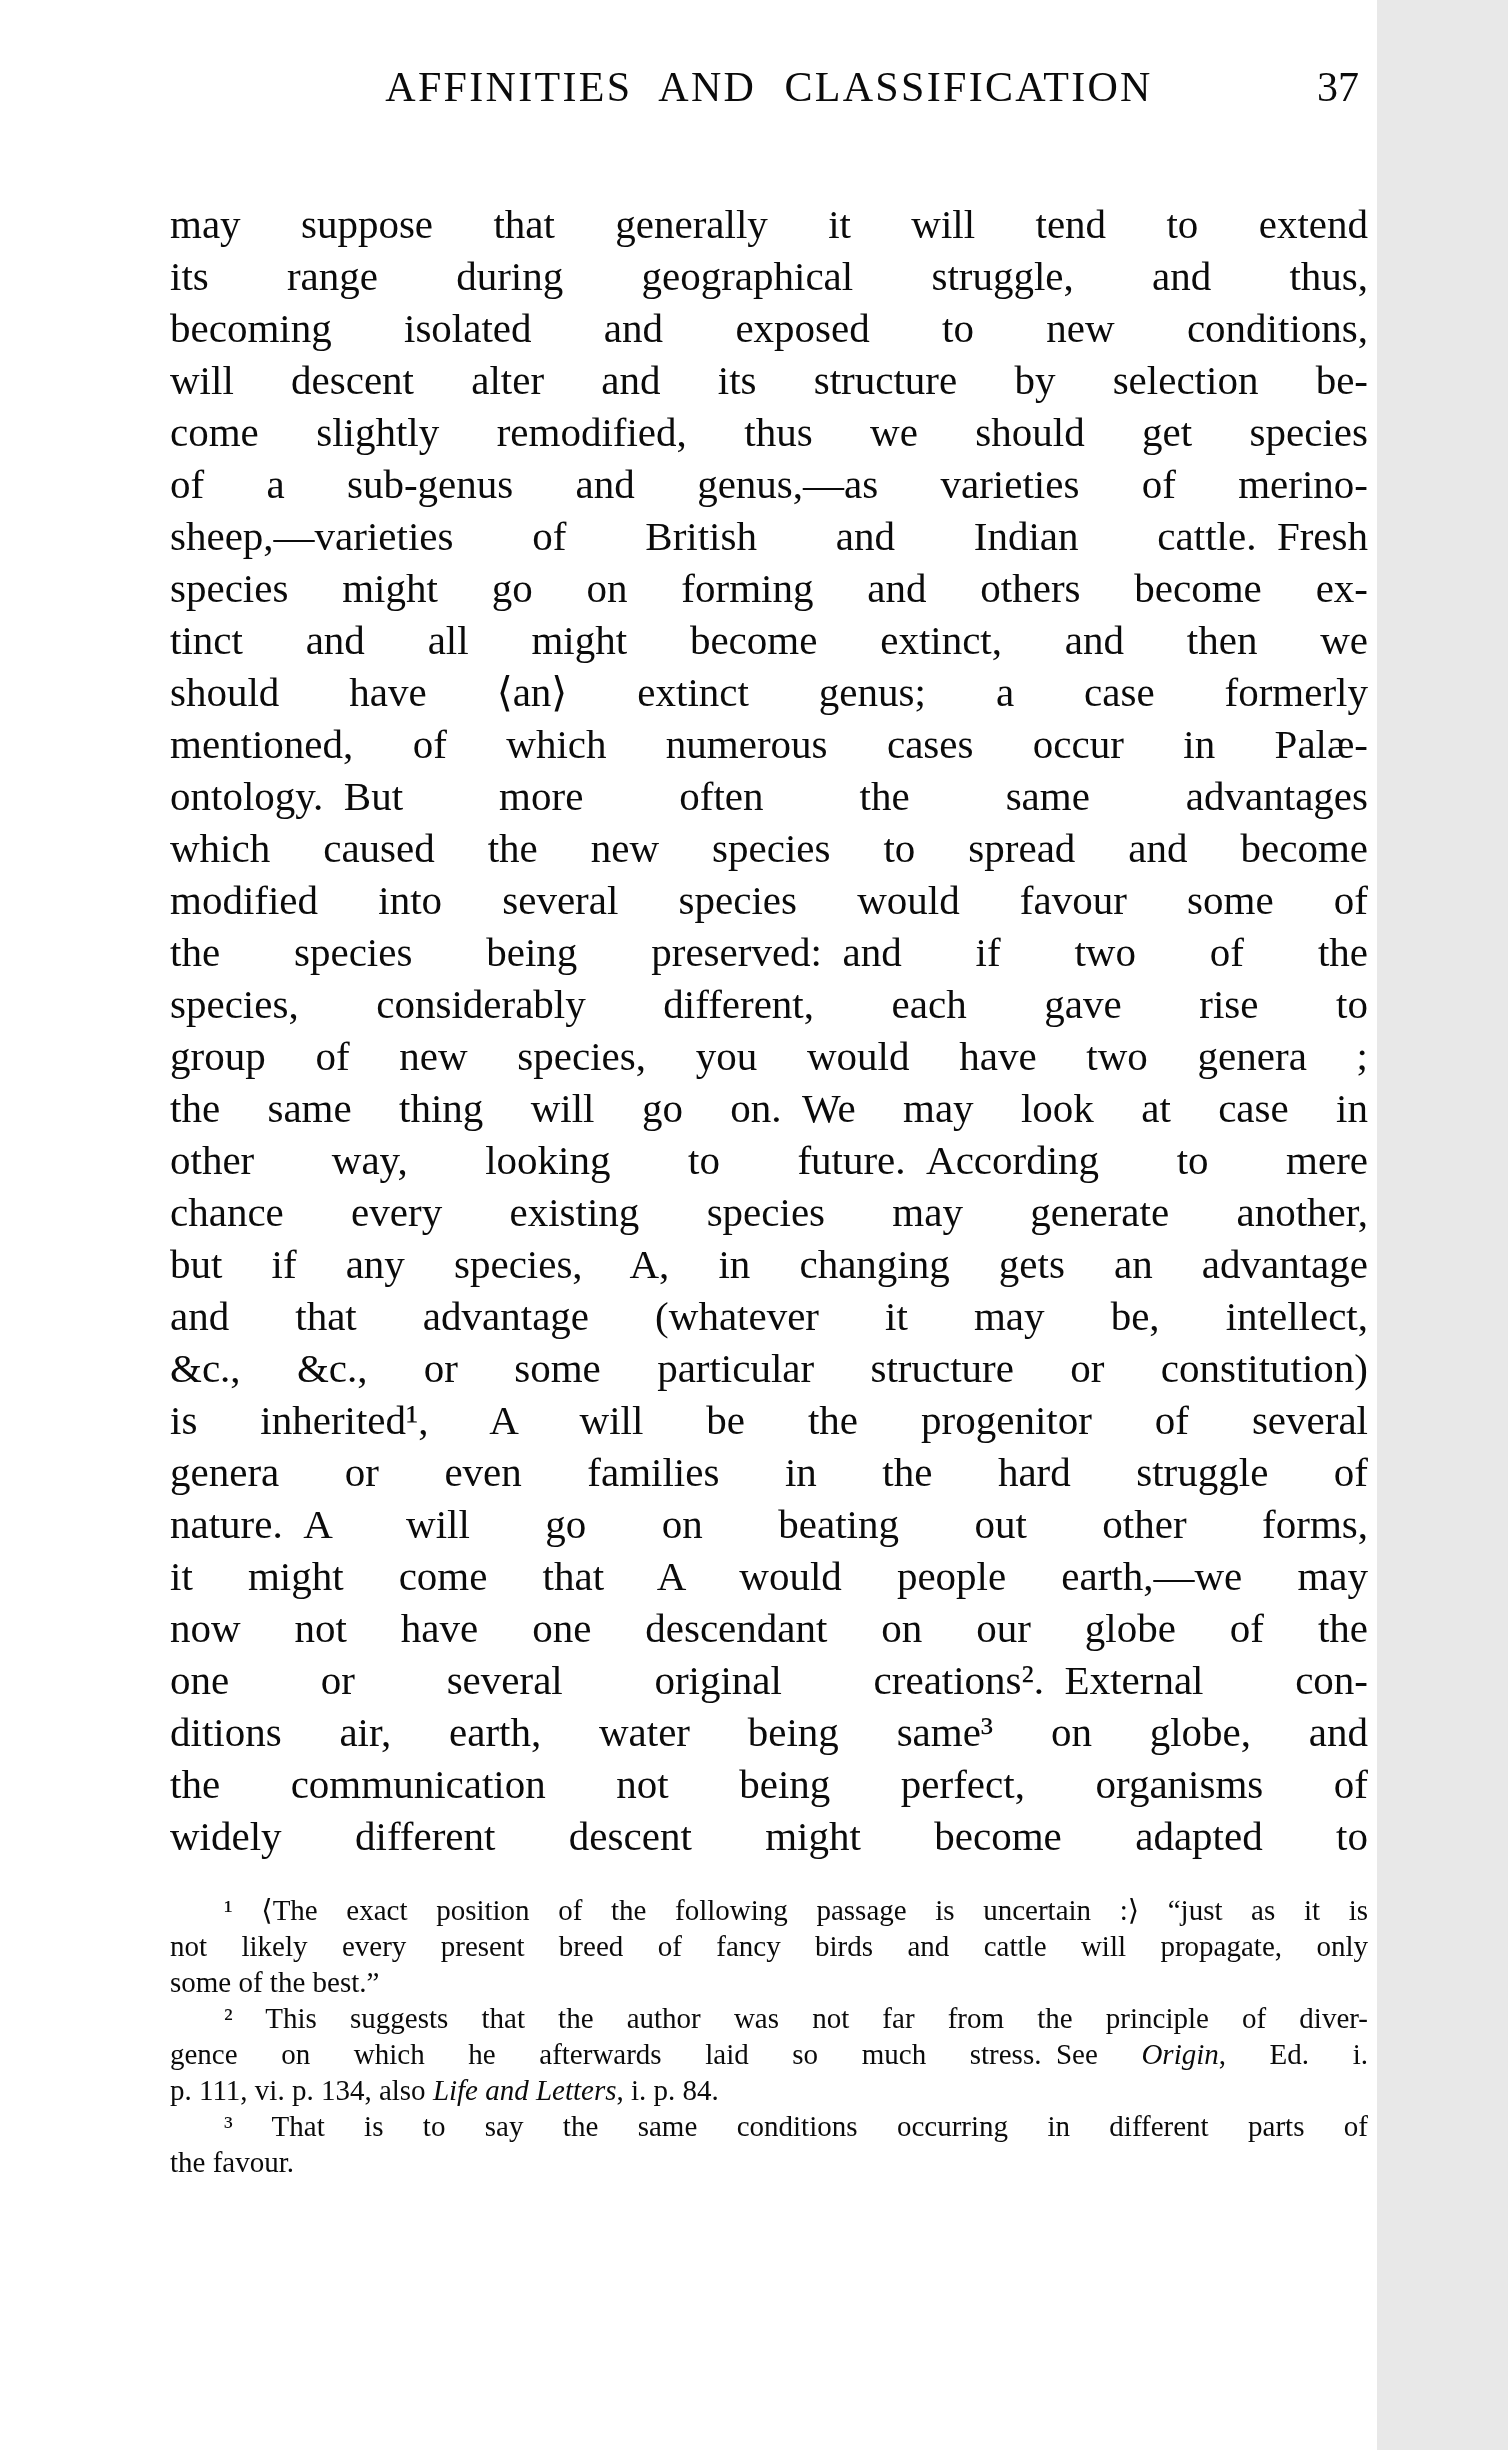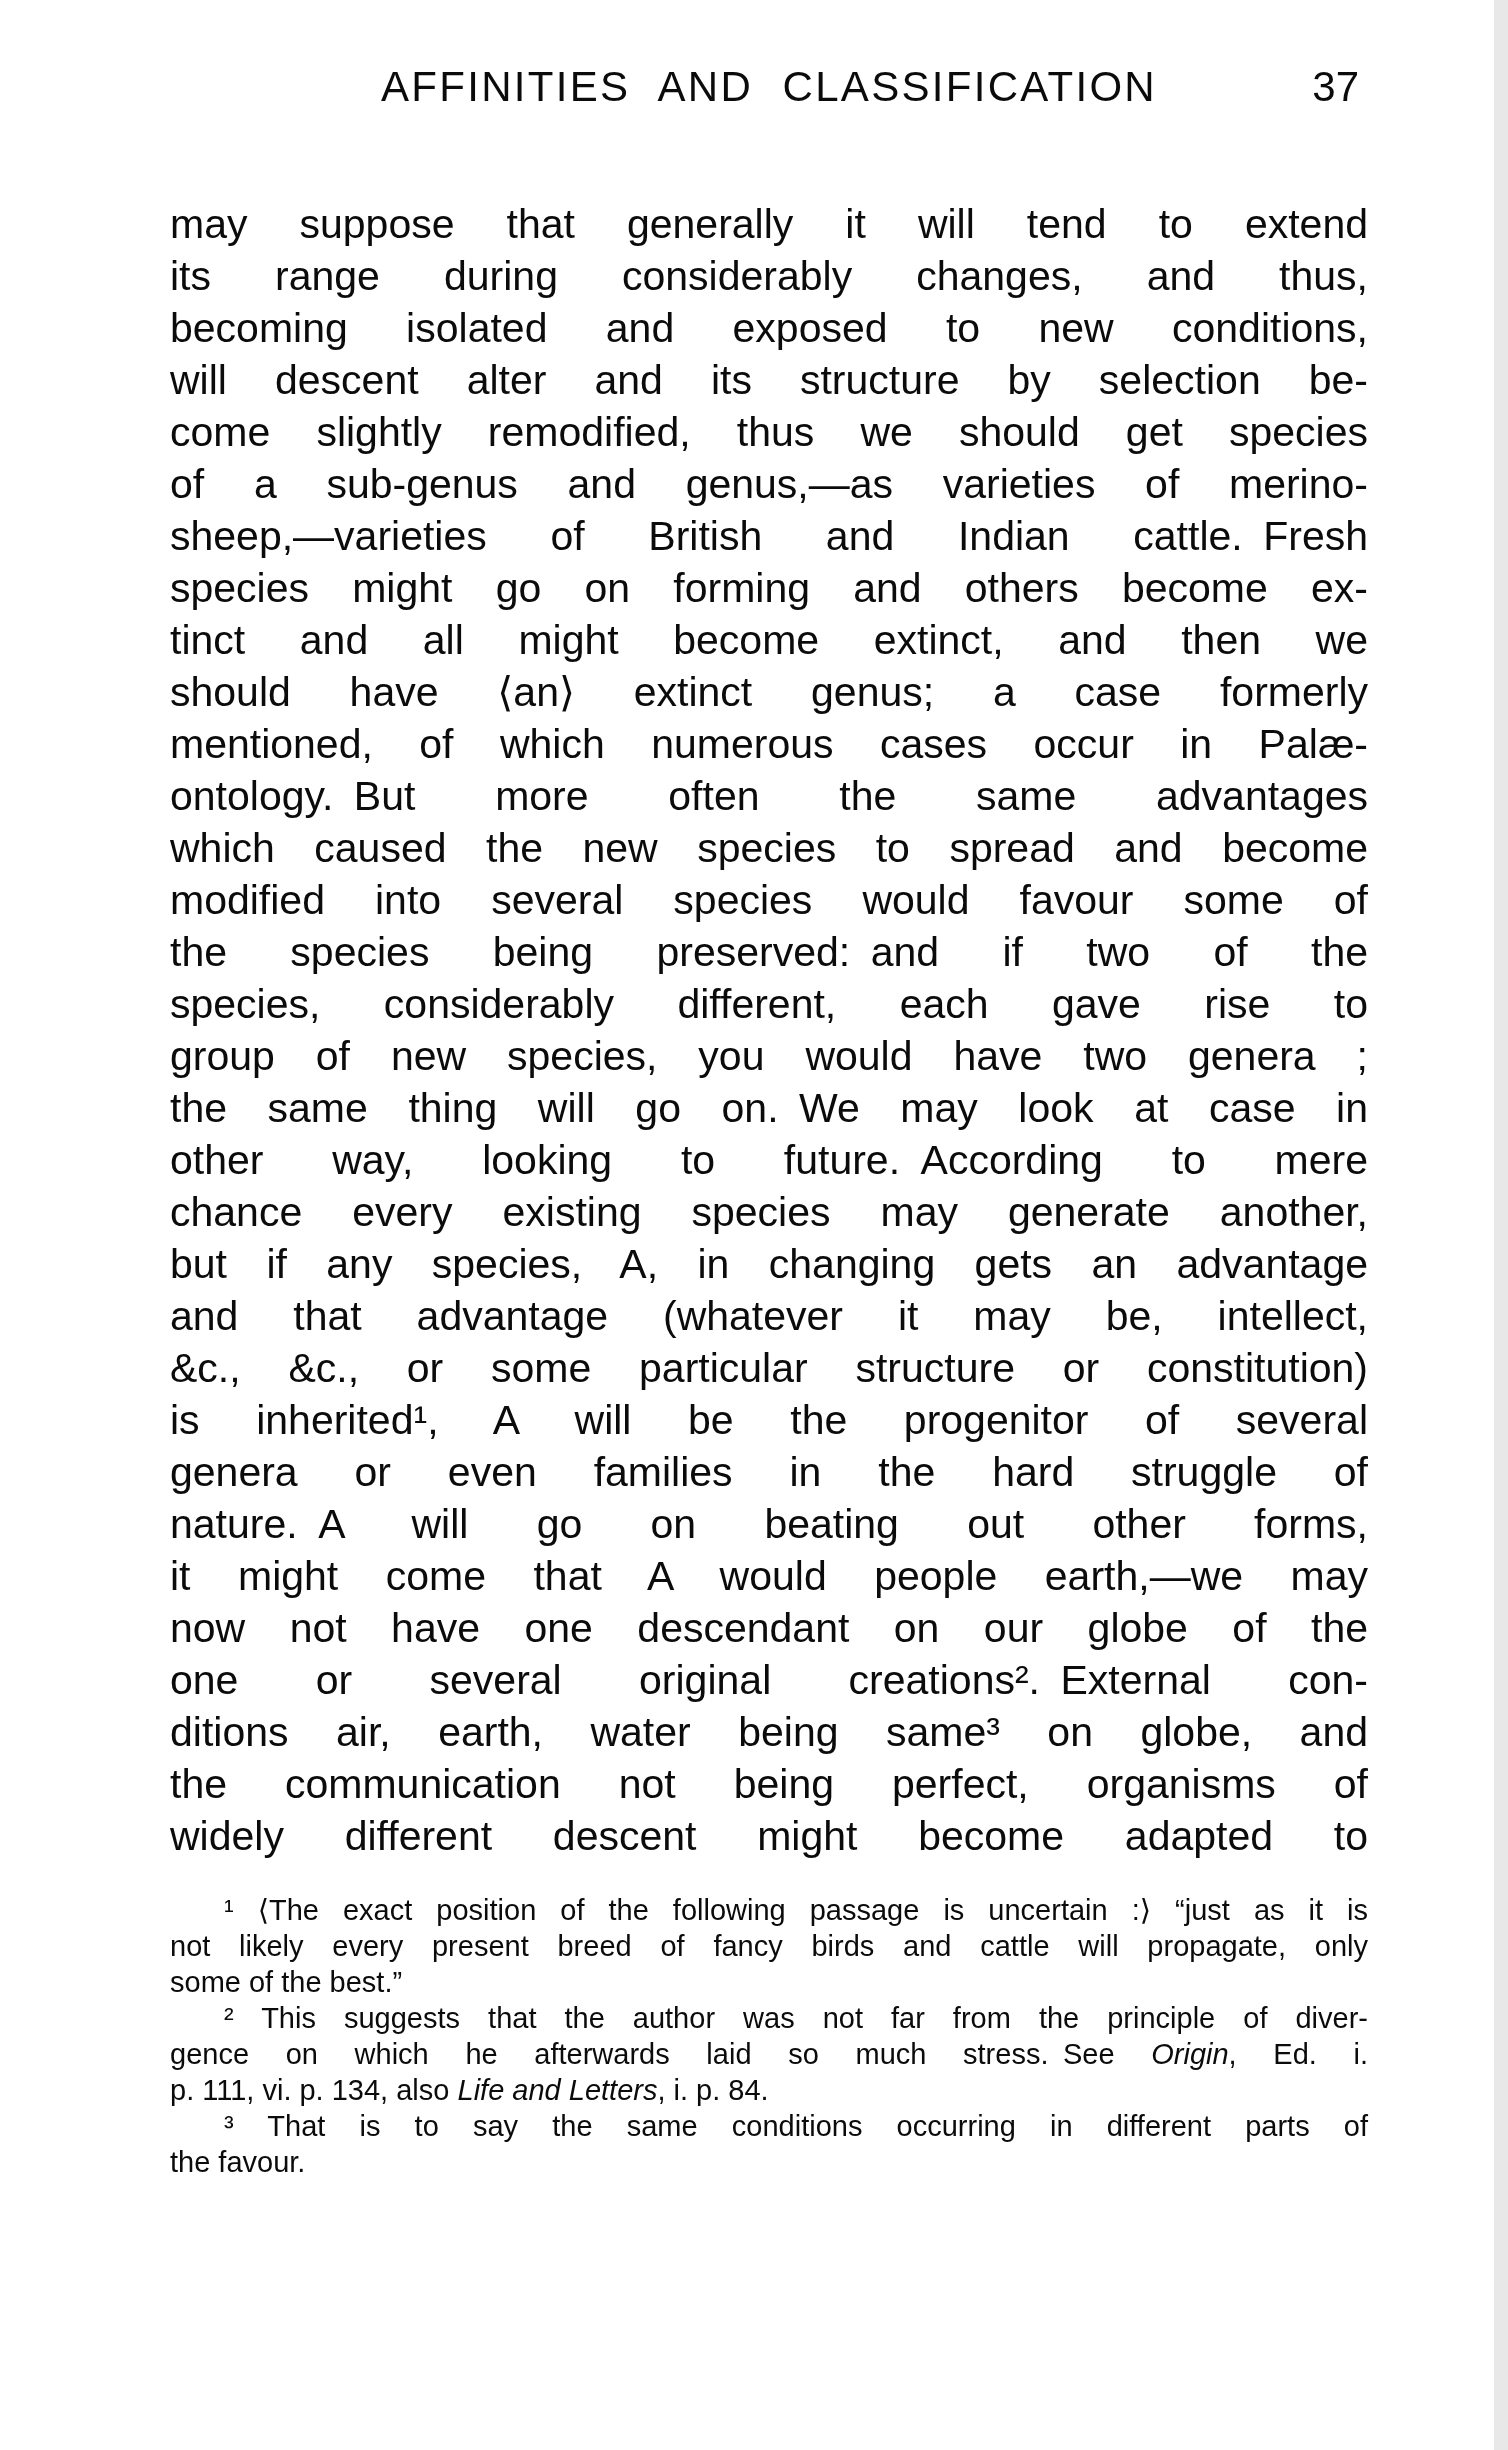--- a/index.html
+++ b/index.html
@@ -1,23 +1,23 @@
 <!DOCTYPE html>
 <html style="font-size:12.4px"><head>
 <meta charset="utf-8">
 <style>
   html, body { margin: 0; padding: 0; }
   body { background: #e8e8e8; }
   .page {
     position: relative;
-    width: 1494px;
+    width: 1377px;
     height: 2450px;
     background: #ffffff;
     color: #0b0b0b;
-    font-family: Liberation Sans, sans-serif;
+    font-family: Liberation Serif, serif;
     overflow: hidden;
   }
   .header-row {
     position: absolute;
     top: 63px;
     left: 170px;
     width: 1198px;
     height: 54px;
   }
   .header-title {
@@ -71,21 +71,21 @@
 
 <div class="page">
 
   <div class="header-row">
     <div class="header-title">AFFINITIES AND CLASSIFICATION</div>
     <div class="page-number">37</div>
   </div>
 
   <div class="body-text">
       <div class="bline">may suppose that generally it will tend to extend</div>
-      <div class="bline">its range during considerably changes, and thus,</div>
+      <div class="bline">its range during geographical struggle, and thus,</div>
       <div class="bline">becoming isolated and exposed to new conditions,</div>
       <div class="bline">will descent alter and its structure by selection be-</div>
       <div class="bline">come slightly remodified, thus we should get species</div>
       <div class="bline">of a sub-genus and genus,—as varieties of merino-</div>
       <div class="bline">sheep,—varieties of British and Indian cattle. Fresh</div>
       <div class="bline">species might go on forming and others become ex-</div>
       <div class="bline">tinct and all might become extinct, and then we</div>
       <div class="bline">should have ⟨an⟩ extinct genus; a case formerly</div>
       <div class="bline">mentioned, of which numerous cases occur in Palæ-</div>
       <div class="bline">ontology. But more often the same advantages</div>

